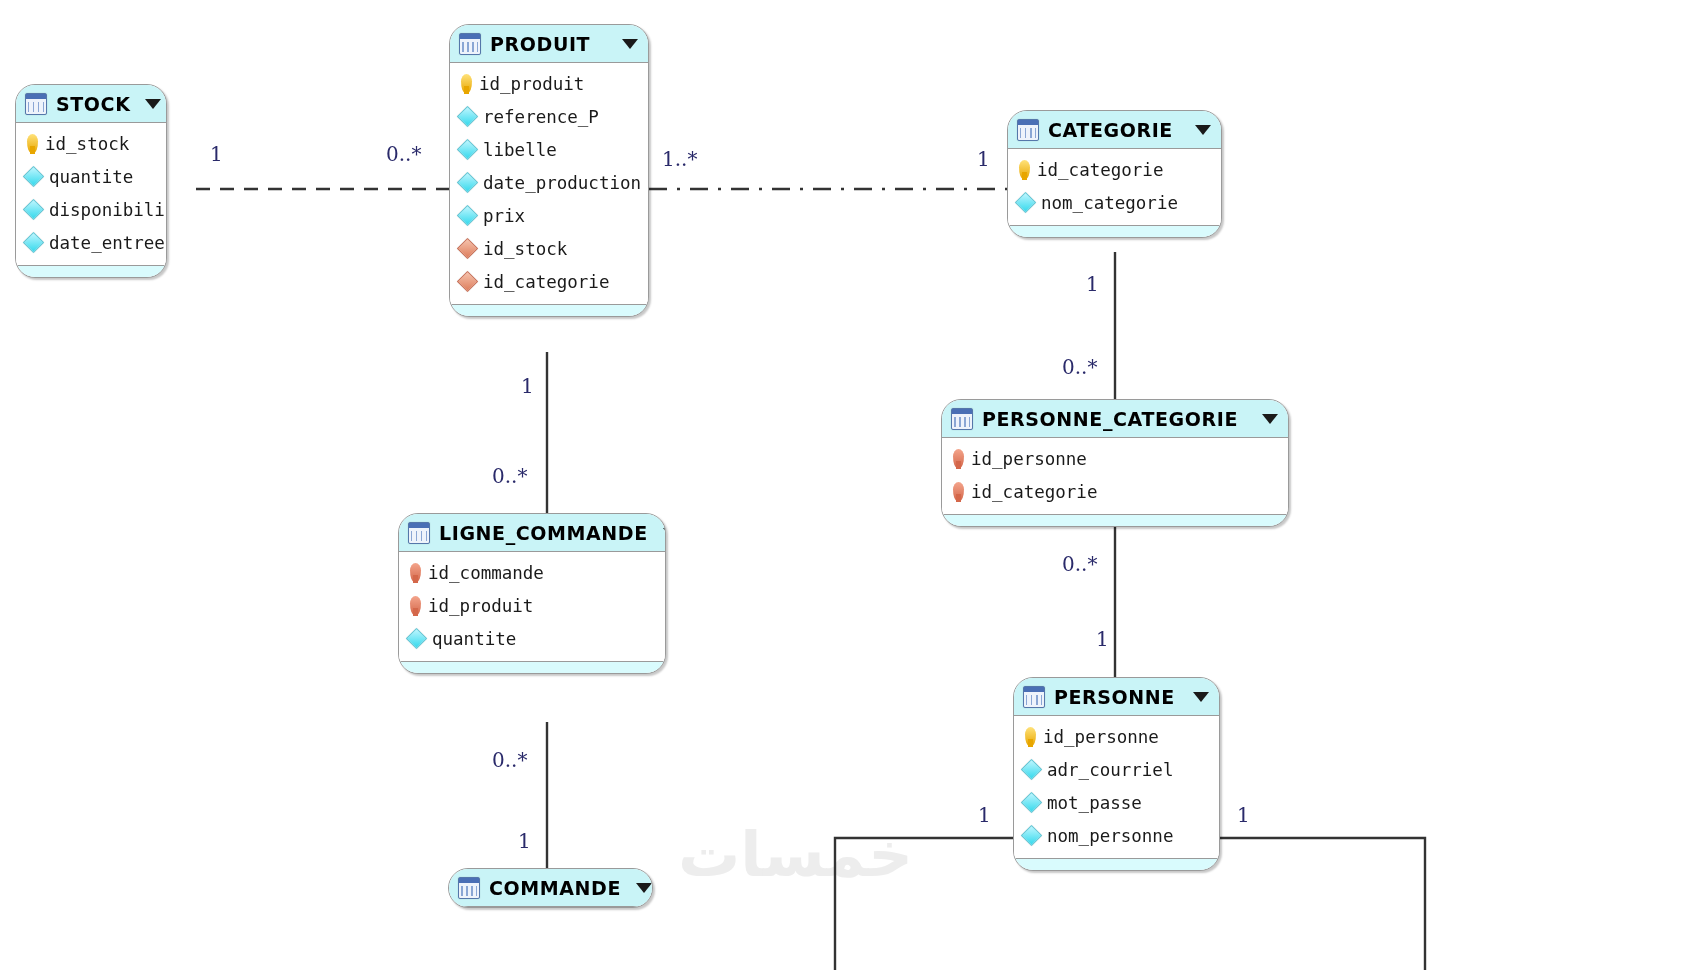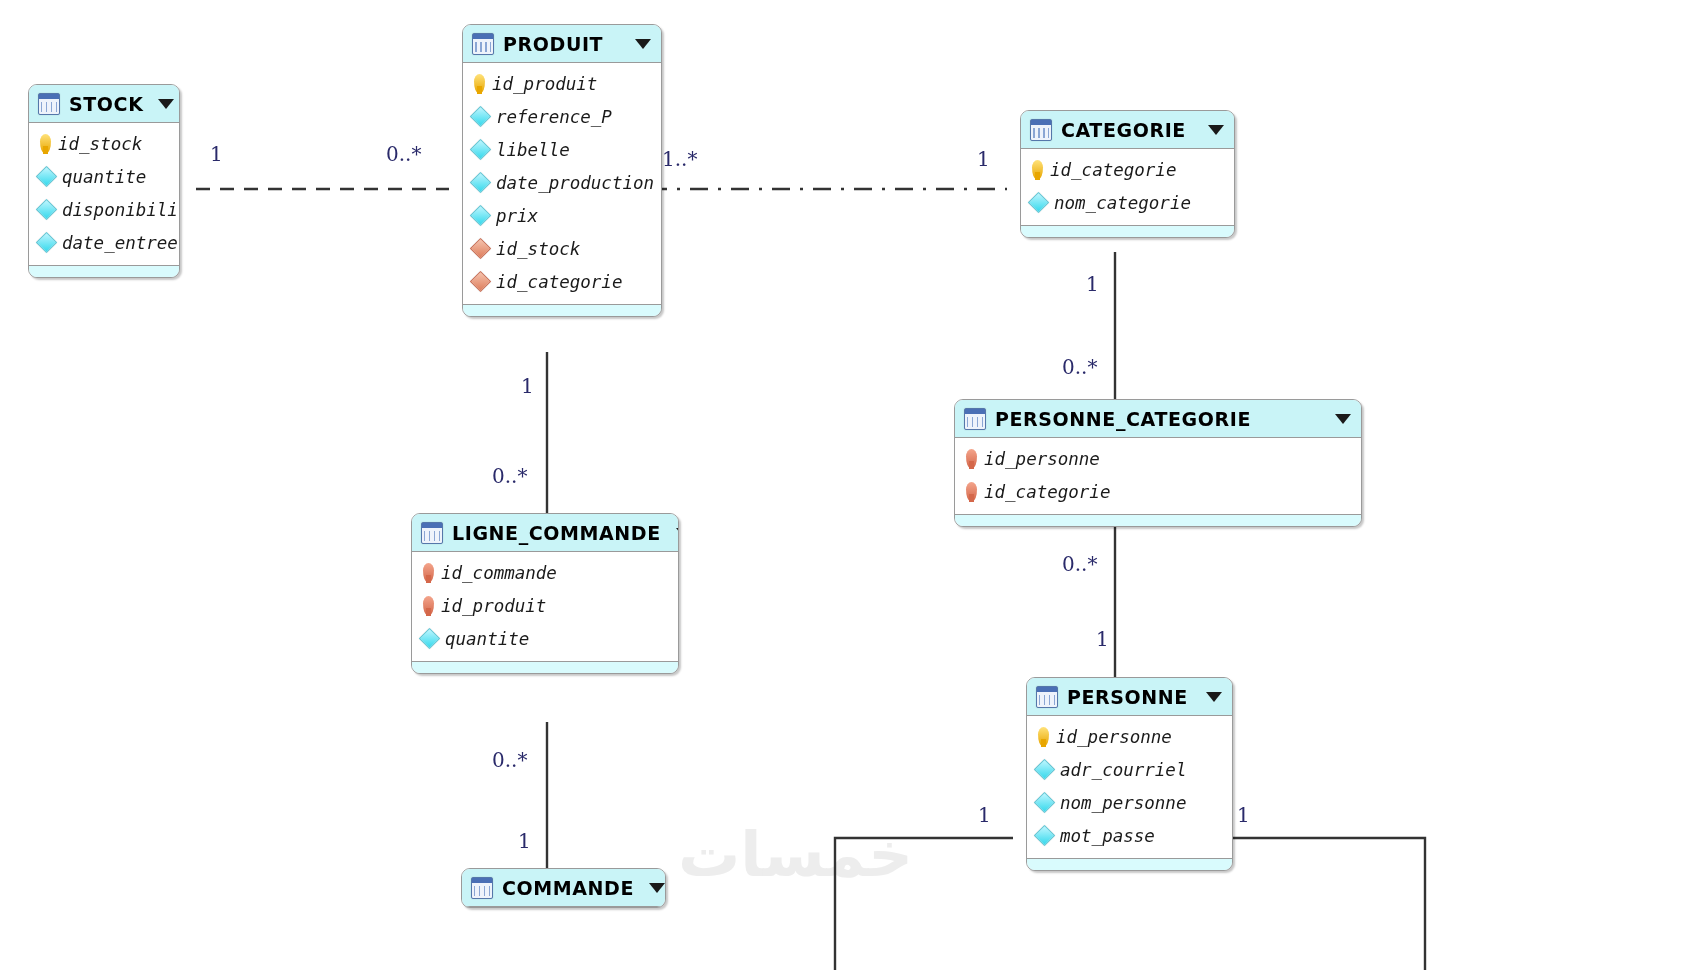--- a/index.html
+++ b/index.html
@@ -42,25 +42,24 @@
     user-select: none;
     white-space: nowrap;
   }
 
   
   .entity {
     position: absolute;
     z-index: 3;
     background: #ffffff;
     border: 1px solid #9a9a9a;
-    border-radius: 9px;
+    border-radius: 20px;
     box-shadow: 2px 2px 2px rgba(0,0,0,0.22);
     box-sizing: border-box;
     overflow: hidden;
-    margin-left: 13px;
   }
   .entity-header {
     display: flex;
     align-items: center;
     gap: 9px;
     background: #c9f4f7;
     border-bottom: 1px solid #9a9a9a;
     padding: 6px 10px 6px 9px;
     height: 38px;
     box-sizing: border-box;
@@ -91,21 +90,20 @@
     background: #d9fbfd;
     border-top: 1px solid #9a9a9a;
   }
   .attr-row {
     display: flex;
     align-items: center;
     gap: 7px;
     padding: 2px 10px 2px 9px;
     height: 33px;
     box-sizing: border-box;
-    font-style: italic;
   }
   .attr-label {
     font-family: "DejaVu Sans Mono", monospace;
     font-size: 17.5px;
     color: #1a1a1a;
     white-space: nowrap;
   }
 
   
   .icon { flex: 0 0 auto; display: inline-block; }
@@ -298,21 +296,21 @@
             <span class="icon icon-key-pk"></span>
             <span class="attr-label">id_categorie</span>
           </div>
           <div class="attr-row">
             <span class="icon icon-diamond"></span>
             <span class="attr-label">nom_categorie</span>
           </div>
         </div>
         <div class="entity-footer"></div>
       </div>
-      <div class="entity" style="left: 941px; top: 399px; width: 408px;">
+      <div class="entity" style="left: 941px; top: 399px; width: 348px;">
         <div class="entity-header">
           <span class="icon icon-table"></span>
           <span class="entity-title">PERSONNE_CATEGORIE</span>
           <span class="caret"></span>
         </div>
         <div class="entity-body">
           <div class="attr-row">
             <span class="icon icon-key-fk"></span>
             <span class="attr-label">id_personne</span>
           </div>
@@ -355,25 +353,25 @@
           <div class="attr-row">
             <span class="icon icon-key-pk"></span>
             <span class="attr-label">id_personne</span>
           </div>
           <div class="attr-row">
             <span class="icon icon-diamond"></span>
             <span class="attr-label">adr_courriel</span>
           </div>
           <div class="attr-row">
             <span class="icon icon-diamond"></span>
+            <span class="attr-label">mot_passe</span>
+          </div>
+          <div class="attr-row">
+            <span class="icon icon-diamond"></span>
             <span class="attr-label">nom_personne</span>
-          </div>
-          <div class="attr-row">
-            <span class="icon icon-diamond"></span>
-            <span class="attr-label">mot_passe</span>
           </div>
         </div>
         <div class="entity-footer"></div>
       </div>
       <div class="entity" style="left: 448px; top: 868px; width: 205px;">
         <div class="entity-header">
           <span class="icon icon-table"></span>
           <span class="entity-title">COMMANDE</span>
           <span class="caret"></span>
         </div>

